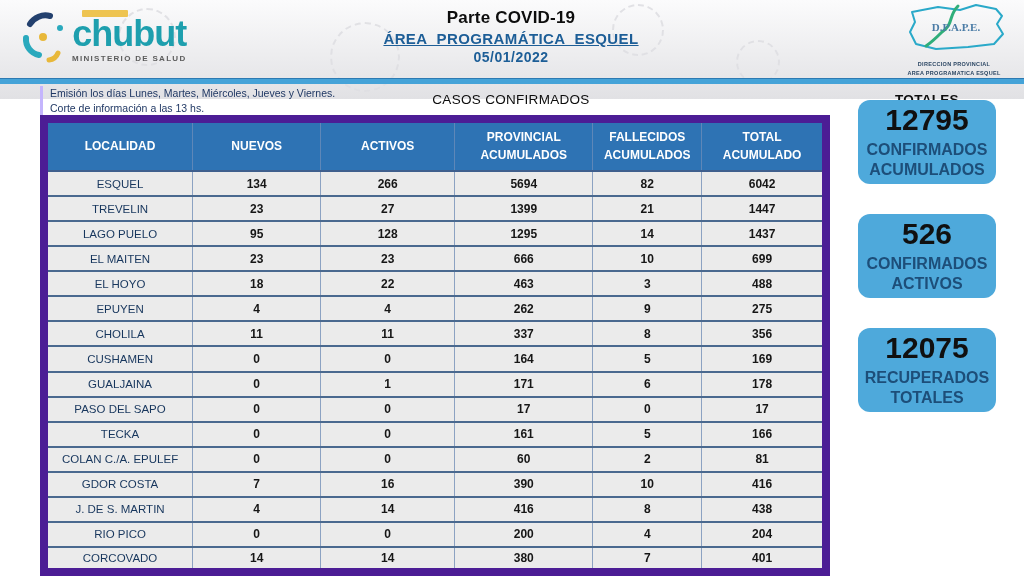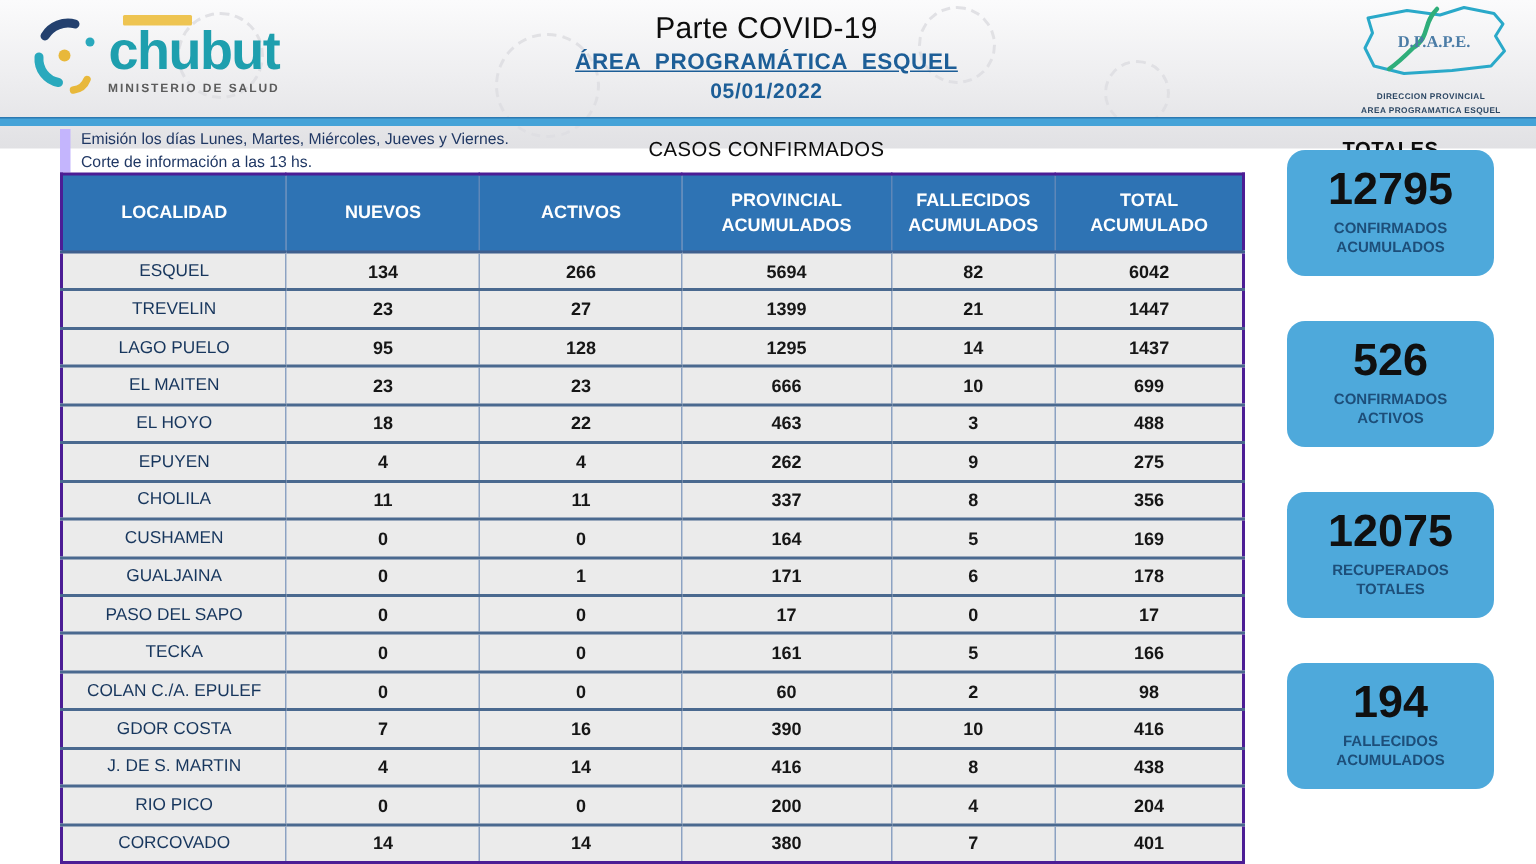--- a/index.html
+++ b/index.html
@@ -17,59 +17,59 @@
   .v3 { left:612px; top:4px;  width:52px; height:52px; }
   .v4 { left:736px; top:40px; width:44px; height:44px; }
 
   .brand { position:absolute; left:16px; top:8px; display:flex; align-items:flex-start; }
   .brand-text { margin-left:4px; text-align:center; }
   .brand-top-bar { width:46px; height:7px; background:#ecbe3e; opacity:.9; margin:2px 0 0 10px; border-radius:1px; }
   .brand-name { font-size:36px; font-weight:700; color:#1e9fae; letter-spacing:-1px; line-height:.95; }
   .brand-sub { font-size:8px; font-weight:700; letter-spacing:1.3px; color:#5c5c5c; margin-top:3px; }
 
   .title-block { position:absolute; left:330px; top:8px; width:362px; text-align:center; }
-  .title-main { font-size:20px; font-weight:400; color:#0d0d0d; letter-spacing:.2px; }
+  .title-main { font-size:17px; font-weight:700; color:#0d0d0d; letter-spacing:.2px; }
   .title-sub  { font-size:15px; font-weight:800; color:#1d5e97; letter-spacing:.4px; word-spacing:5px; margin-top:2px;text-decoration:underline; }
   .title-date { font-size:14px; font-weight:800; color:#1d5e97; letter-spacing:.5px; margin-top:2px; }
 
   .dpape { position:absolute; right:10px; top:2px; width:120px; text-align:center; }
   .dpape-caption { font-size:5.5px; font-weight:700; color:#2b4663; line-height:1.6; letter-spacing:.3px; }
 
   
   .blue-band { position:absolute; left:0; top:78px; width:1024px; height:6px;
                background:#45a3d8; border-top:1px solid #2d7ab2; }
-  .emission { position:absolute; left:40px; top:86px; border-left:7px solid #c4b5fd;
+  .emission { position:absolute; left:40px; top:86px; border-left:3px solid #c4b5fd;
               padding-left:7px; font-size:10.5px; color:#203864; line-height:1.4; }
   .cases-title  { position:absolute; left:355px; top:92px; width:312px; text-align:center;
                   font-size:13.5px; font-weight:400; color:#0d0d0d; letter-spacing:.3px; }
   .totals-title { position:absolute; left:858px; top:92px; width:138px; text-align:center;
                   font-size:13.5px; font-weight:700; color:#0d0d0d; letter-spacing:.3px; }
 
   
   table.covid { position:absolute; left:40px; top:115px; width:790px; height:461px;
                 border-collapse:collapse; table-layout:fixed;
-                border:2px solid #4c1d95; }
+                border:8px solid #4c1d95; }
   col.c1{width:19%} col.c2{width:16.4%} col.c3{width:17.1%}
   col.c4{width:17.7%} col.c5{width:13.9%} col.c6{width:15.9%}
   .covid th { background:#2e73b4; color:#fff; font-size:12px; font-weight:700;
               height:52px; line-height:1.45; vertical-align:middle; text-align:center;
               border-left:1px solid #5e87b8; border-bottom:2px solid #3f5f8d; padding:2px 10px; }
   .covid td { background:#ebebeb; text-align:center; vertical-align:middle;
               border-left:1px solid #8ca2c2; border-top:2px solid #4a698f;
               height:25px; padding:1px 4px; }
   .covid td.loc { color:#17365d; font-weight:400; font-size:11.5px; }
   .covid td.num { color:#161616; font-weight:700; font-size:12px; }
 
   
   .totals-col { position:absolute; left:858px; top:100px; width:138px; }
   .tbox { background:#4ea9db; border-radius:12px; height:84px; margin-bottom:30px;
           display:flex; flex-direction:column; align-items:center; justify-content:center;
           padding:4px 10px; }
   .tnum { font-size:30px; font-weight:800; color:#101010; line-height:1; }
-  .tlabel { font-size:10px; font-weight:700; color:#1d4e79; text-align:center;
+  .tlabel { font-size:16px; font-weight:700; color:#1d4e79; text-align:center;
             line-height:1.25; margin-top:5px; }
 </style>
 </head>
 <body>
 
 <div class="page">
 
   <div class="header">
     <div class="virus v1"></div>
     <div class="virus v2"></div>
@@ -226,21 +226,21 @@
           <td class="num">161</td>
           <td class="num">5</td>
           <td class="num">166</td>
         </tr>
         <tr>
           <td class="loc">COLAN C./A. EPULEF</td>
           <td class="num">0</td>
           <td class="num">0</td>
           <td class="num">60</td>
           <td class="num">2</td>
-          <td class="num">98</td>
+          <td class="num">81</td>
         </tr>
         <tr>
           <td class="loc">GDOR COSTA</td>
           <td class="num">7</td>
           <td class="num">16</td>
           <td class="num">390</td>
           <td class="num">10</td>
           <td class="num">416</td>
         </tr>
         <tr>
@@ -276,19 +276,15 @@
         <div class="tlabel">CONFIRMADOS ACUMULADOS</div>
       </div>
       <div class="tbox">
         <div class="tnum">526</div>
         <div class="tlabel">CONFIRMADOS ACTIVOS</div>
       </div>
       <div class="tbox">
         <div class="tnum">12075</div>
         <div class="tlabel">RECUPERADOS TOTALES</div>
       </div>
-      <div class="tbox">
-        <div class="tnum">194</div>
-        <div class="tlabel">FALLECIDOS ACUMULADOS</div>
-      </div>
     </div>
 
 </div>
 
 </body></html>

